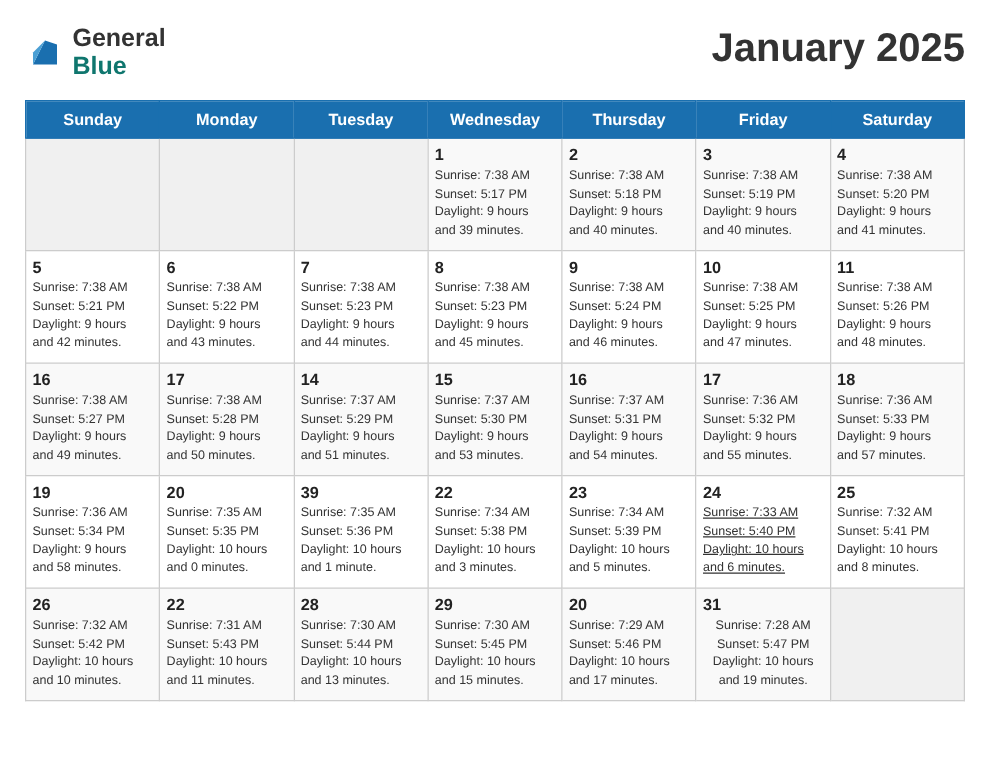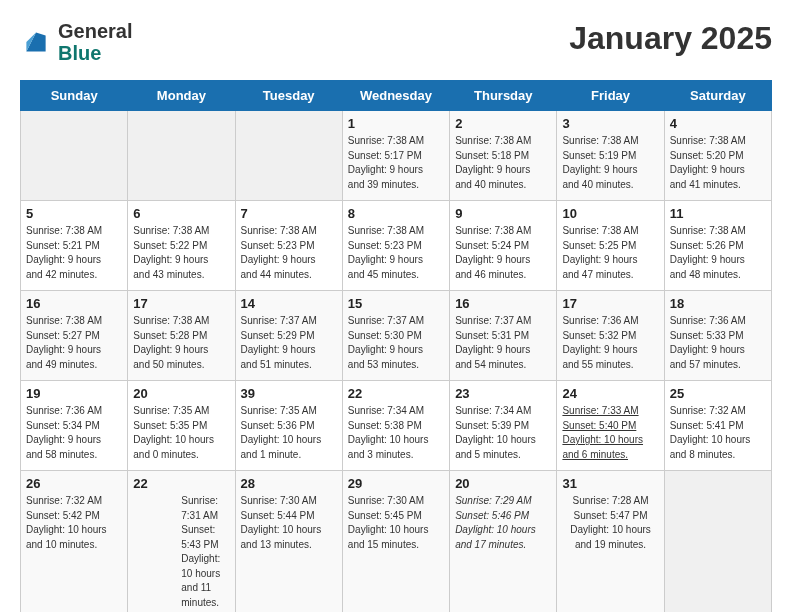--- a/index.html
+++ b/index.html
@@ -304,42 +304,42 @@
       <tr>
         <td>
           <div class="day-num">26</div>
           <div class="day-info" style="white-space: pre-line;">Sunrise: 7:32 AM
 Sunset: 5:42 PM
 Daylight: 10 hours
 and 10 minutes.</div>
         </td>
         <td>
           <div class="day-num">22</div>
-          <div class="day-info" style="white-space: pre-line; margin-left: 48px;">Sunrise: 7:31 AM
+          <div class="day-info" style="white-space: pre-line;">Sunrise: 7:31 AM
 Sunset: 5:43 PM
 Daylight: 10 hours
 and 11 minutes.</div>
         </td>
         <td>
           <div class="day-num">28</div>
           <div class="day-info" style="white-space: pre-line;">Sunrise: 7:30 AM
 Sunset: 5:44 PM
 Daylight: 10 hours
 and 13 minutes.</div>
         </td>
         <td>
           <div class="day-num">29</div>
           <div class="day-info" style="white-space: pre-line;">Sunrise: 7:30 AM
 Sunset: 5:45 PM
 Daylight: 10 hours
 and 15 minutes.</div>
         </td>
         <td>
           <div class="day-num">20</div>
-          <div class="day-info" style="white-space: pre-line; font-style: italic;">Sunrise: 7:29 AM
+          <div class="day-info" style="white-space: pre-line;">Sunrise: 7:29 AM
 Sunset: 5:46 PM
 Daylight: 10 hours
 and 17 minutes.</div>
         </td>
         <td>
           <div class="day-num">31</div>
           <div class="day-info" style="white-space: pre-line; text-align: center;">Sunrise: 7:28 AM
 Sunset: 5:47 PM
 Daylight: 10 hours
 and 19 minutes.</div>

